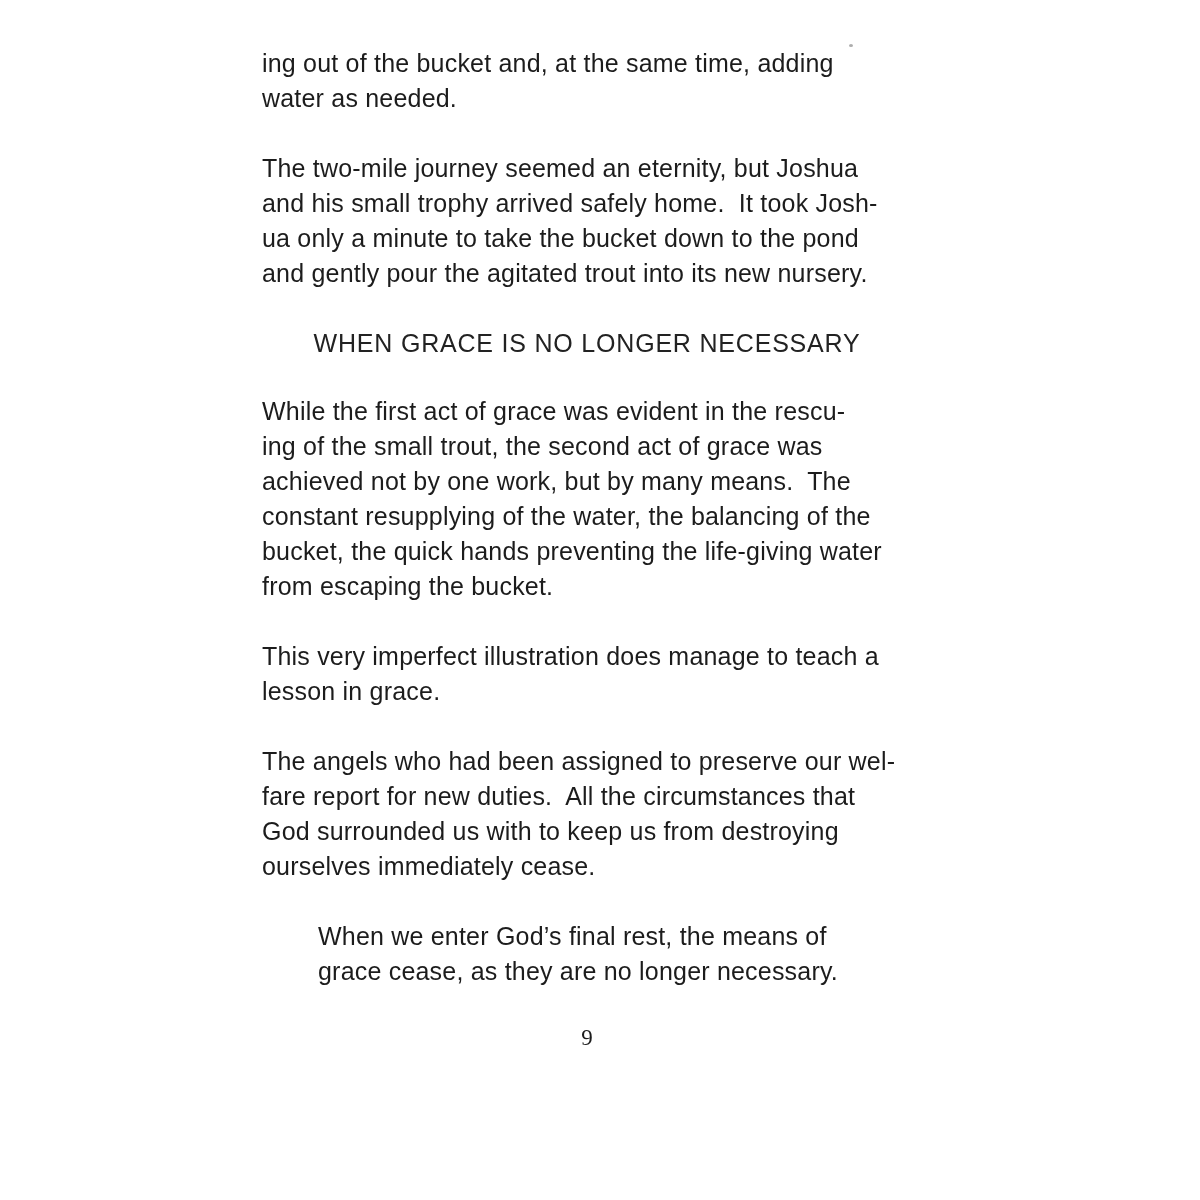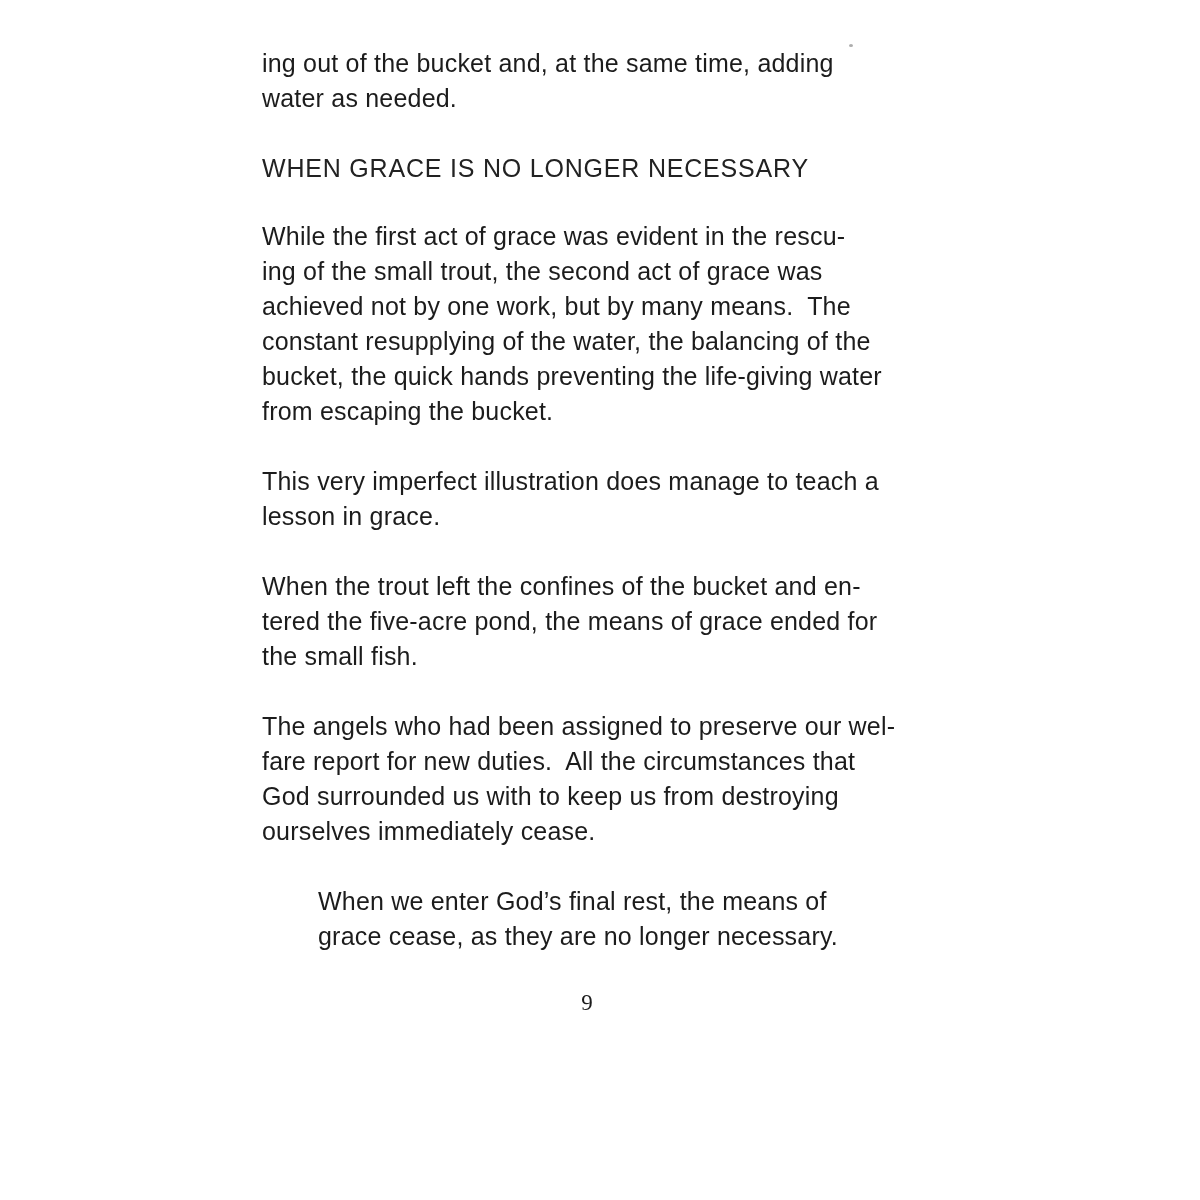--- a/index.html
+++ b/index.html
@@ -33,21 +33,21 @@
     margin: 0 0 35px 0;
     color: #1c1c1c;
     letter-spacing: 0.2px;
   }
   .heading {
     font-family: "Liberation Sans", sans-serif;
     font-size: 25px;
     line-height: 35px;
     font-weight: 400;
     letter-spacing: 0.8px;
-    text-align: left;
+    text-align: center;
     width: 650px;
     margin: 0 0 33px 0;
     color: #222222;
     white-space: nowrap;
   }
   .quote {
     padding-left: 56px;
   }
   .page-number {
     font-family: "Liberation Serif", serif;
@@ -73,36 +73,37 @@
 <body>
 
 <div class="page">
   <span class="artifact-dot"></span>
 
   <div class="text-block">
 
     <p class="para">ing out of the bucket and, at the same time, adding
 water as needed.</p>
 
+    <p class="para">The two-mile journey seemed an eternity, but Joshua
+and his small trophy arrived safely home.  It took Josh-
+ua only a minute to take the bucket down to the pond
+and gently pour the agitated trout into its new nursery.</p>
 
     <h2 class="heading">WHEN GRACE IS NO LONGER NECESSARY</h2>
 
     <p class="para">While the first act of grace was evident in the rescu-
 ing of the small trout, the second act of grace was
 achieved not by one work, but by many means.  The
 constant resupplying of the water, the balancing of the
 bucket, the quick hands preventing the life-giving water
 from escaping the bucket.</p>
 
     <p class="para">This very imperfect illustration does manage to teach a
 lesson in grace.</p>
 
-    <p class="para">When the trout left the confines of the bucket and en-
-tered the five-acre pond, the means of grace ended for
-the small fish.</p>
 
     <p class="para">The angels who had been assigned to preserve our wel-
 fare report for new duties.  All the circumstances that
 God surrounded us with to keep us from destroying
 ourselves immediately cease.</p>
 
     <p class="para quote">When we enter God’s final rest, the means of
 grace cease, as they are no longer necessary.</p>
 
     <div class="page-number">9</div>

